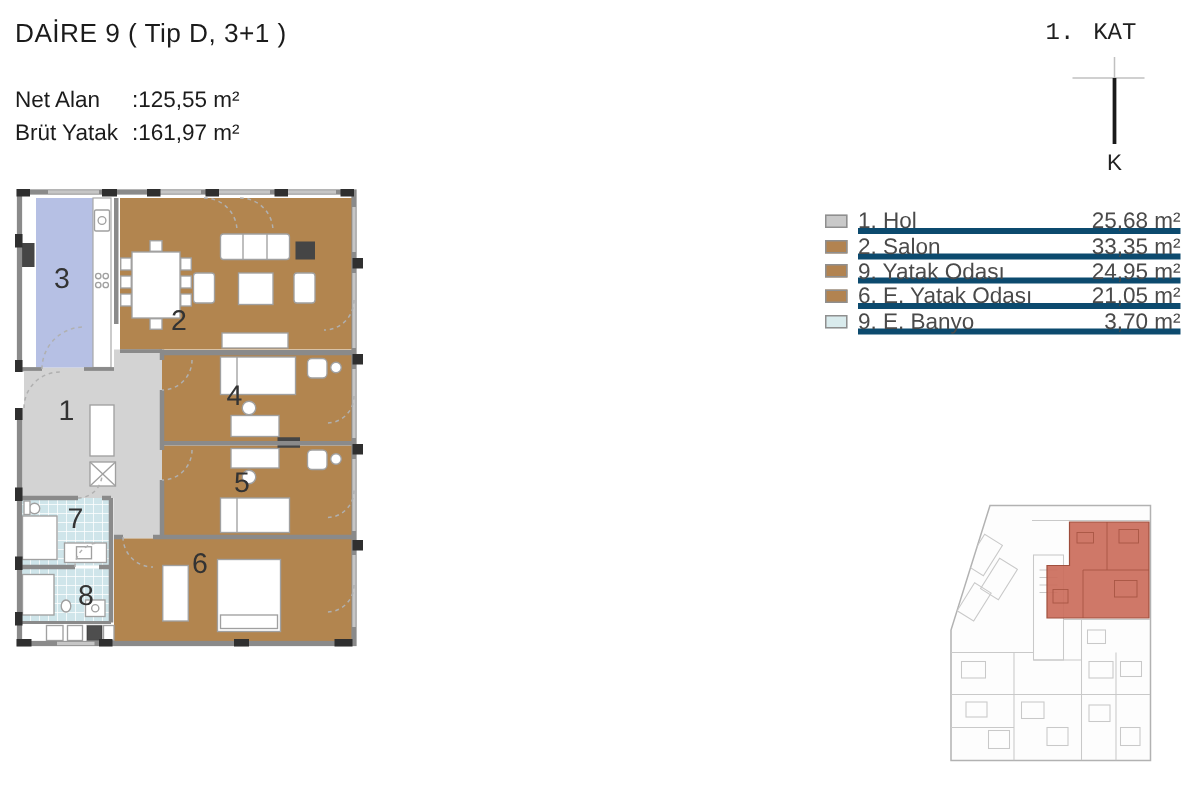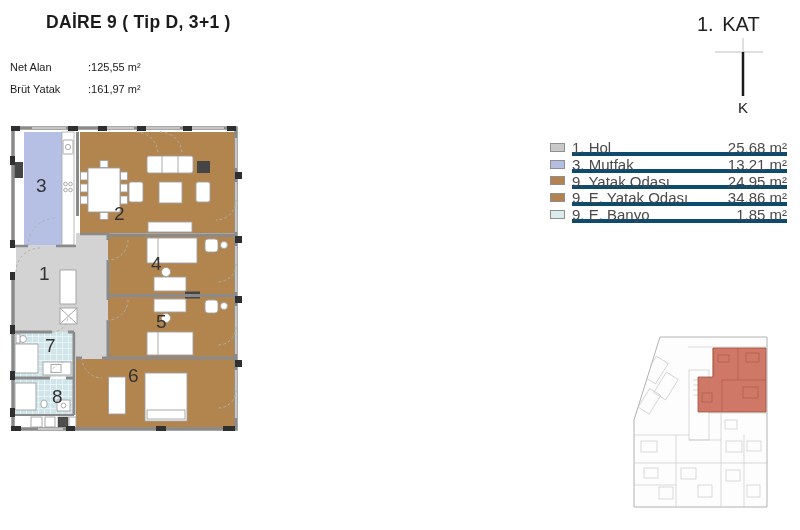--- a/index.html
+++ b/index.html
@@ -1,22 +1,22 @@
 <!DOCTYPE html>
 <html><head>
 <meta charset="utf-8">
 <style>
   html,body{margin:0;padding:0;background:#ffffff;}
   .page{position:relative;width:800px;height:530px;background:#ffffff;overflow:hidden;
         font-family:"Liberation Sans", sans-serif;}
-  .title{position:absolute;left:10px;top:12px;font-size:17.5px;font-weight:bold;
-         color:#1b1b1b;letter-spacing:.3px;margin-left:36px;}
-  .meta{position:absolute;left:10px;top:56px;font-size:11px;color:#1b1b1b;line-height:22px;}
+  .title{position:absolute;left:10px;top:12px;font-size:17.5px;font-weight:normal;
+         color:#1b1b1b;letter-spacing:.3px;}
+  .meta{position:absolute;left:10px;top:56px;font-size:15px;color:#1b1b1b;line-height:22px;}
   .meta .lab{display:inline-block;width:78px;}
-  .kat{position:absolute;left:697px;top:13px;font-size:20px;color:#1f1f1f;word-spacing:3px;}
+  .kat{position:absolute;left:697px;top:13px;font-size:16px;color:#1f1f1f;word-spacing:3px;font-family:Liberation Mono, monospace;}
   .compass{position:absolute;left:700px;top:34px;width:90px;height:85px;}
   .plan{position:absolute;left:8px;top:120px;width:240px;height:315px;}
   .keyplan{position:absolute;left:626px;top:335px;width:170px;height:180px;}
   .legend{position:absolute;left:550px;top:139px;width:237px;}
   .lrow{display:flex;align-items:center;height:16.8px;}
   .sw{width:15px;height:9px;border:1px solid #8f8f8f;margin-right:7px;flex:none;box-sizing:border-box;}
   .lr-inner{flex:1;display:flex;justify-content:space-between;align-items:baseline;
             border-bottom:4px solid #0c4a6e;font-size:15px;color:#4a4a4a;
             height:100%;line-height:15.5px;padding-top:1px;box-sizing:border-box;}
   svg text{font-family:"Liberation Sans", sans-serif;}
@@ -224,45 +224,45 @@
 
   <div class="legend">
     <div class="lrow">
       <span class="sw" style="background: rgb(201, 201, 201);"></span>
       <span class="lr-inner">
           <span>1. Hol</span>
           <span>25,68 m²</span>
         </span>
     </div>
     <div class="lrow">
-      <span class="sw" style="background: rgb(180, 189, 226);"></span>
-      <span class="lr-inner">
-          <span>3. Mutfak</span>
-          <span>13,21 m²</span>
+      <span class="sw" style="background: rgb(178, 131, 80);"></span>
+      <span class="lr-inner">
+          <span>2. Salon</span>
+          <span>33,35 m²</span>
         </span>
     </div>
     <div class="lrow">
       <span class="sw" style="background: rgb(178, 131, 80);"></span>
       <span class="lr-inner">
           <span>9. Yatak Odası</span>
           <span>24,95 m²</span>
         </span>
     </div>
     <div class="lrow">
       <span class="sw" style="background: rgb(178, 131, 80);"></span>
       <span class="lr-inner">
-          <span>9. E. Yatak Odası</span>
-          <span>34,86 m²</span>
+          <span>6. E. Yatak Odası</span>
+          <span>21,05 m²</span>
         </span>
     </div>
     <div class="lrow">
       <span class="sw" style="background: rgb(217, 235, 237);"></span>
       <span class="lr-inner">
           <span>9. E. Banyo</span>
-          <span>1,85 m²</span>
+          <span>3,70 m²</span>
         </span>
     </div>
   </div>
 
   <svg class="keyplan" viewBox="0 0 170 180">
     <defs>
       <clipPath id="kp">
           <polygon points="34,2 141,2 141,172 8,172 8,85"></polygon>
         </clipPath>
     </defs>

